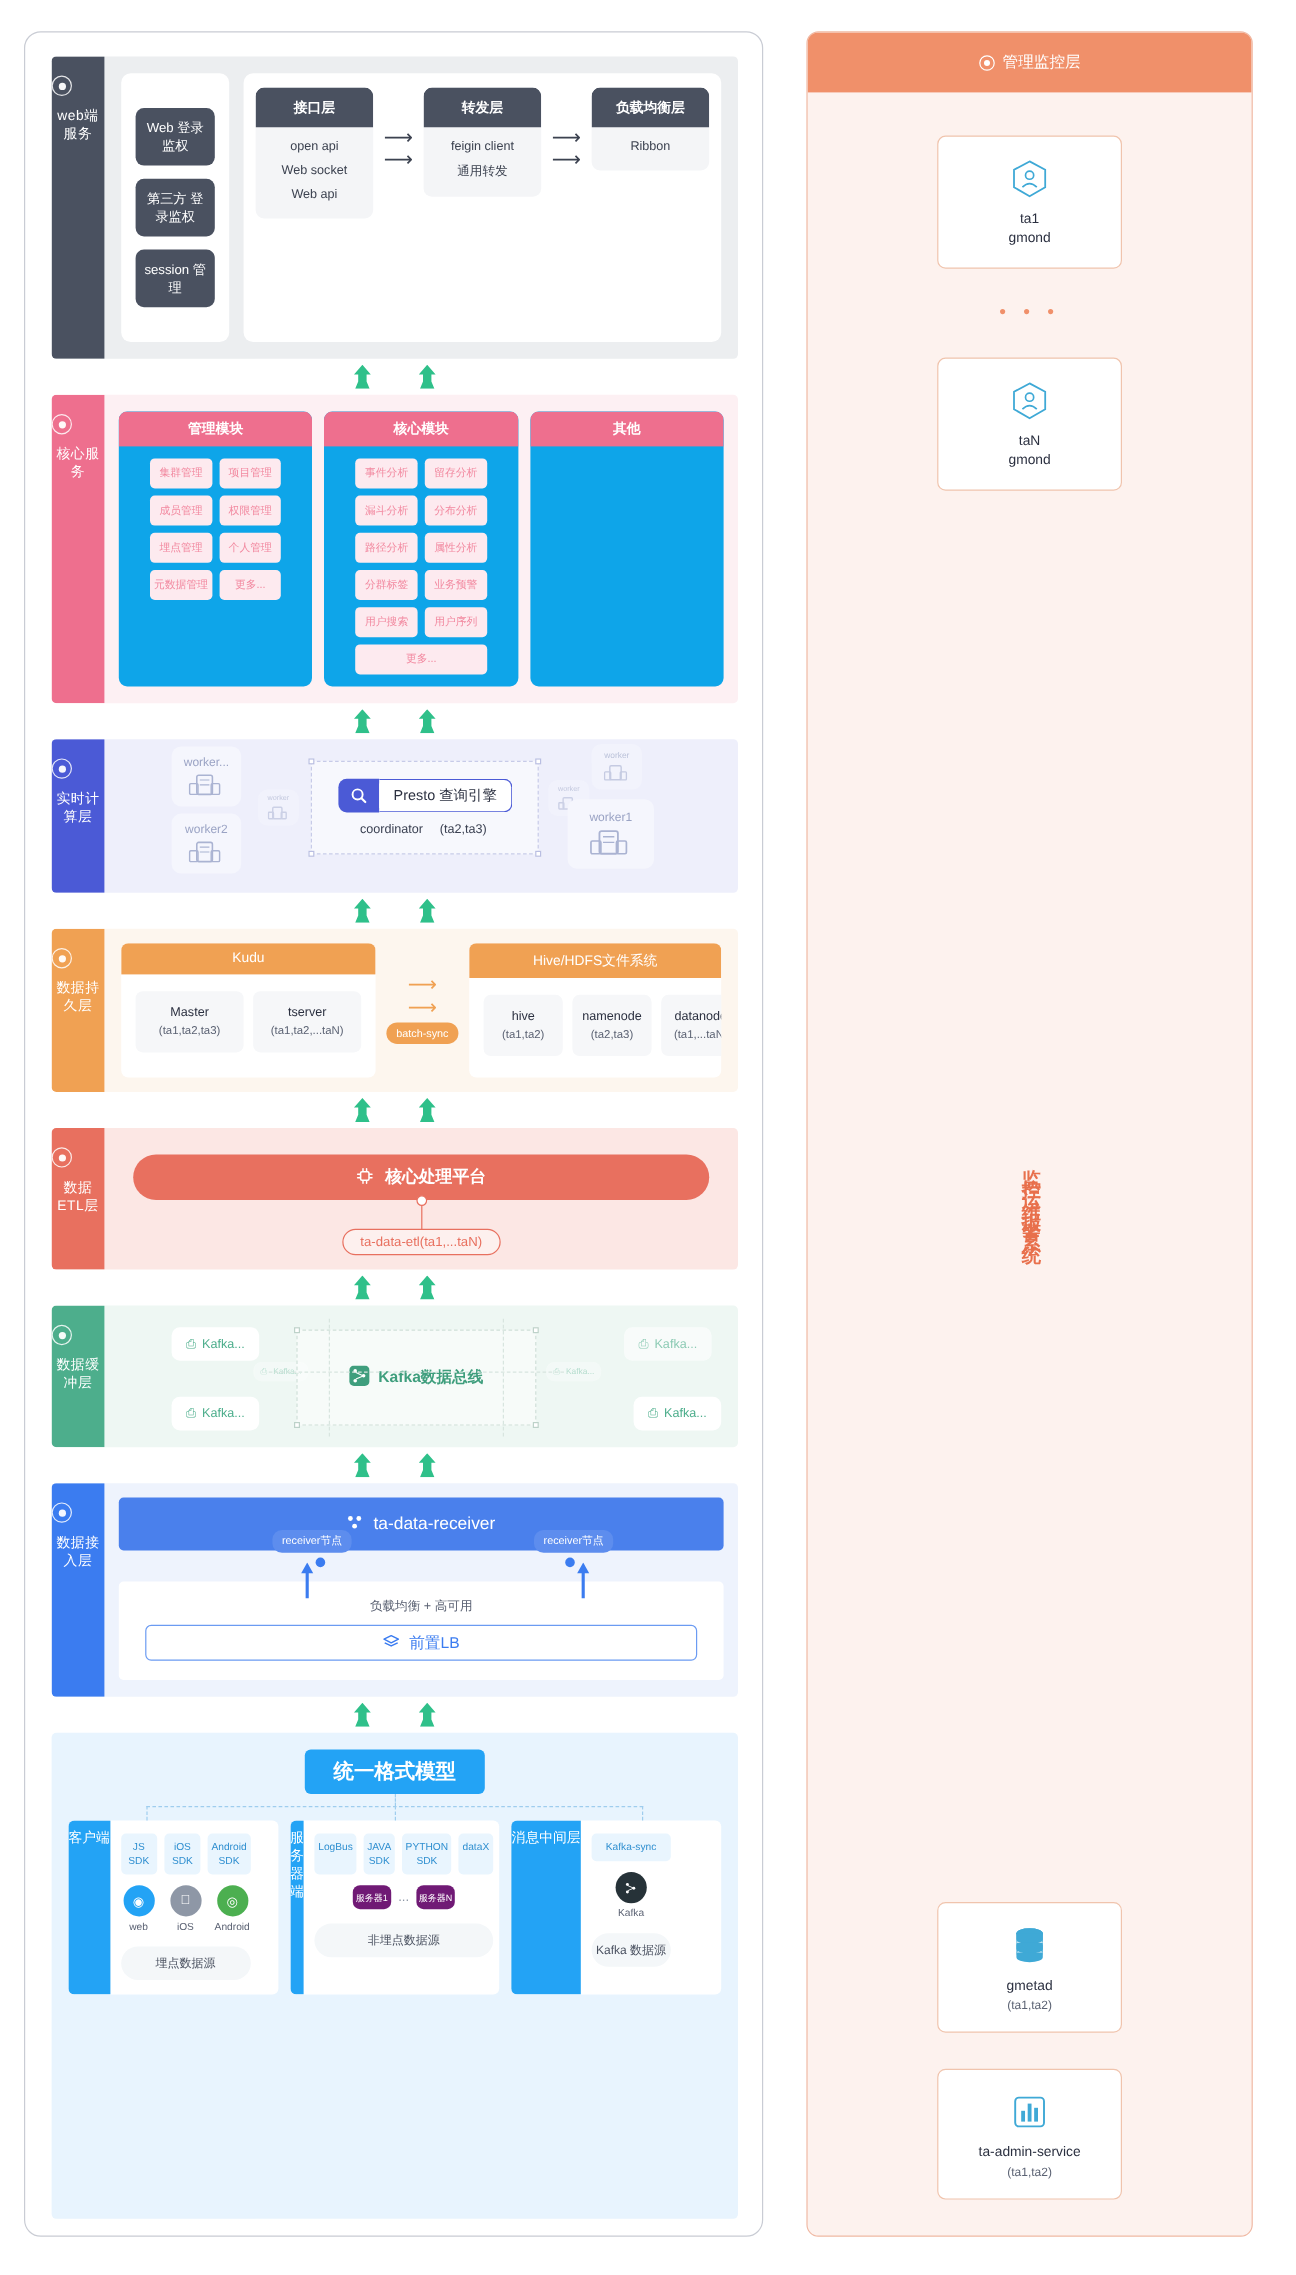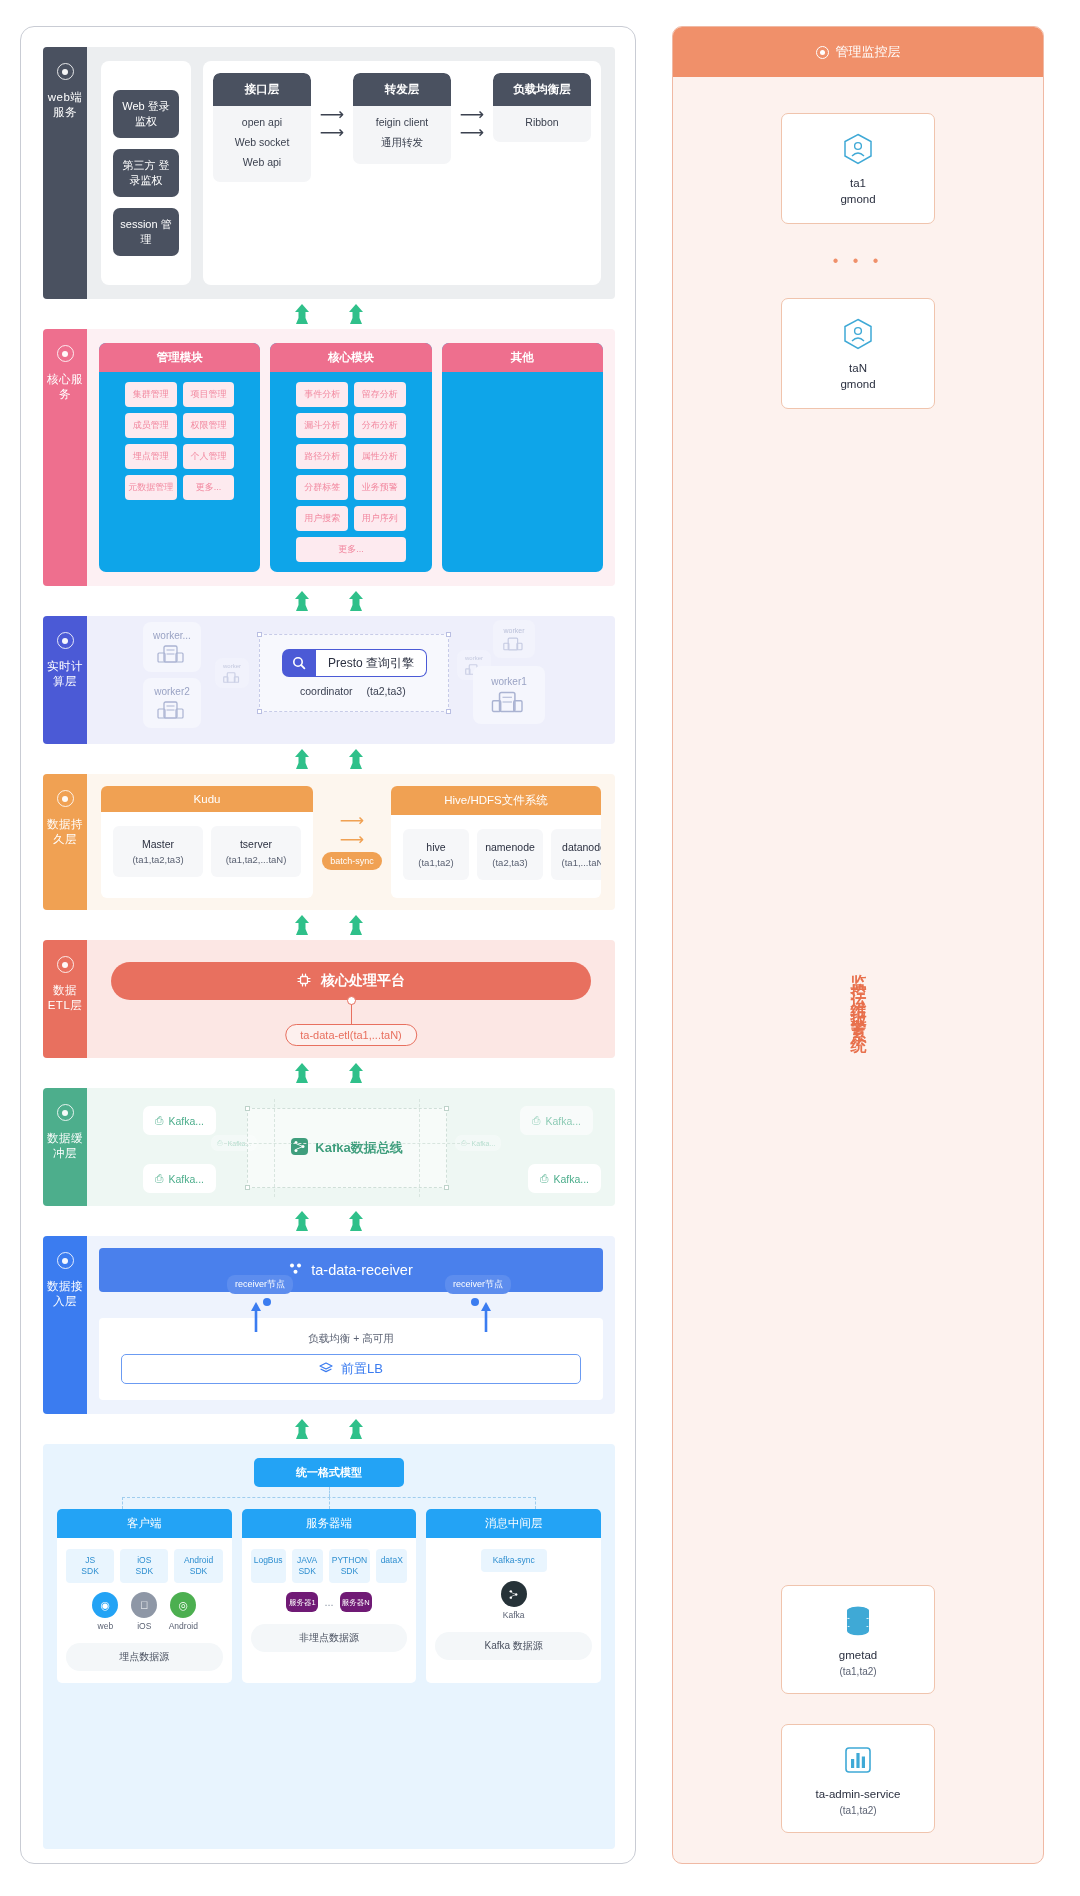--- a/index.html
+++ b/index.html
@@ -15,21 +15,21 @@
   .main-panel {
     width: 616px; height: 1838px;
     border: 1.5px solid #c9ccd4; border-radius: 14px;
     background: #fff; padding: 20px 20px 14px 22px;
     display: flex; flex-direction: column;
   }
 
   .layer { display: flex; border-radius: 4px; overflow: hidden; }
   .layer-tab {
     width: 44px; flex: 0 0 44px;
-    display: flex; flex-direction: column; align-items: center;
+    display: flex; flex-direction: column; 
     padding-top: 16px; gap: 4px; color: #fff;
   }
   .tab-icon {
     width: 17px; height: 17px; border-radius: 50%;
     border: 1.6px solid rgba(255,255,255,.85);
     display: flex; align-items: center; justify-content: center;
     margin-bottom: 6px; flex: 0 0 17px;
   }
   .tab-icon::after { content:""; width:6px; height:6px; border-radius:50%; background: rgba(255,255,255,.95); }
   .tab-label { font-size: 11.5px; line-height: 15px; letter-spacing: .5px; text-align: center; }
@@ -122,26 +122,26 @@
   .recv-dot { position:absolute; width:8px; height:8px; border-radius:50%; background:#3b7cf0; top:50px; }
   .lb-card { background:#fff; border-radius:4px; margin-top:26px; padding: 14px 22px 16px; }
   .lb-cap { text-align:center; font-size:10.5px; color:#5b6273; margin-bottom:8px; }
   .lb-box { border:1.2px solid #6b9bf2; border-radius:5px; height:30px; display:flex; align-items:center; justify-content:center; gap:8px; color:#3b7cf0; font-size:13px; }
   .recv-up { position:absolute; width:12px; }
 
   
   .l-col { background: #e8f4fe; }
   .l-col .layer-tab { background: #23a3f5; }
   .l-col .layer-body { padding: 14px 14px 18px; position:relative; }
-  .fmt-pill { width: 150px; margin: 0 auto 0; background:#23a3f5; color:#fff; text-align:center; font-size:11px; font-weight:bold; border-radius:5px; padding:7px 0; }
+  .fmt-pill { width: 150px; margin: 0 auto 0; background:#23a3f5; color:#fff; text-align:center; font-size:17px; font-weight:bold; border-radius:5px; padding:7px 0; }
   .fmt-lines { height: 22px; position:relative; }
   .fmt-lines .v { position:absolute; border-left:1px dashed #9fcdee; }
   .fmt-lines .h { position:absolute; border-top:1px dashed #9fcdee; }
   .src-row { display:flex; gap:10px; }
-  .src-card { background:#fff; border-radius:5px; flex:1; overflow:hidden; display:flex; flex-direction:column; }
+  .src-card { background:#fff; border-radius:5px; flex:1; overflow:hidden; display:flex; flex-direction:row; }
   .src-head { background:#23a3f5; color:#fff; font-size:11.5px; text-align:center; padding:7px 0; }
   .src-body { padding: 11px 9px 12px; display:flex; flex-direction:column; gap:9px; }
   .sdk-row { display:flex; gap:6px; justify-content:center; }
   .sdk-chip { background:#e9f5fe; color:#2f8fd0; border-radius:4px; font-size:8.5px; text-align:center; padding:6px 3px; flex:1; line-height:11px; }
   .circ-row { display:flex; gap:9px; justify-content:center; align-items:flex-start; }
   .circ { width:30px; display:flex; flex-direction:column; align-items:center; gap:3px; }
   .circ-ball { width:26px; height:26px; border-radius:50%; display:flex; align-items:center; justify-content:center; color:#fff; font-size:11px; }
   .circ-cap { font-size:8.5px; color:#5b6273; }
   .svc-row { display:flex; gap:6px; justify-content:center; align-items:center; }
   .svc-ball { width:32px; height:20px; border-radius:6px; background:#701a75; color:#fff; font-size:7.5px; display:flex; align-items:center; justify-content:center; text-align:center; line-height:9px; }

